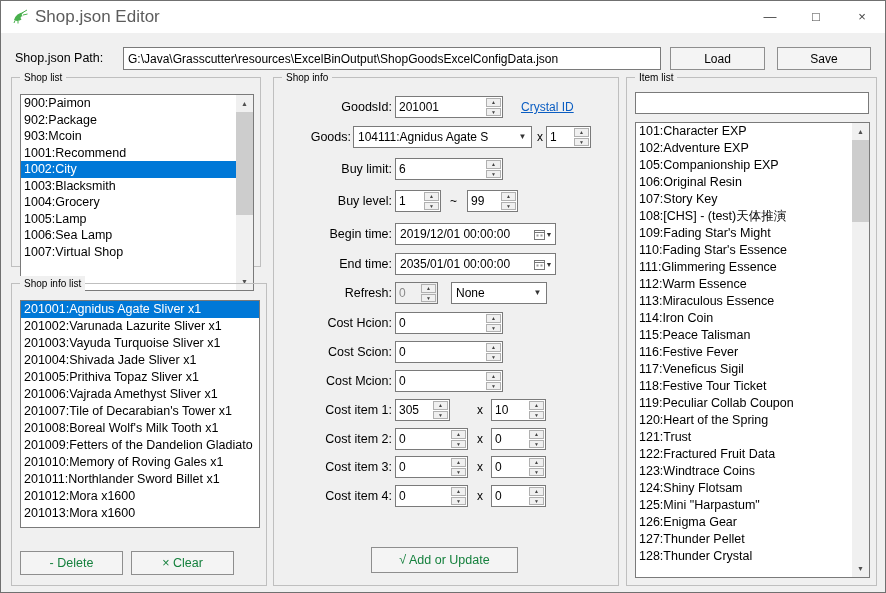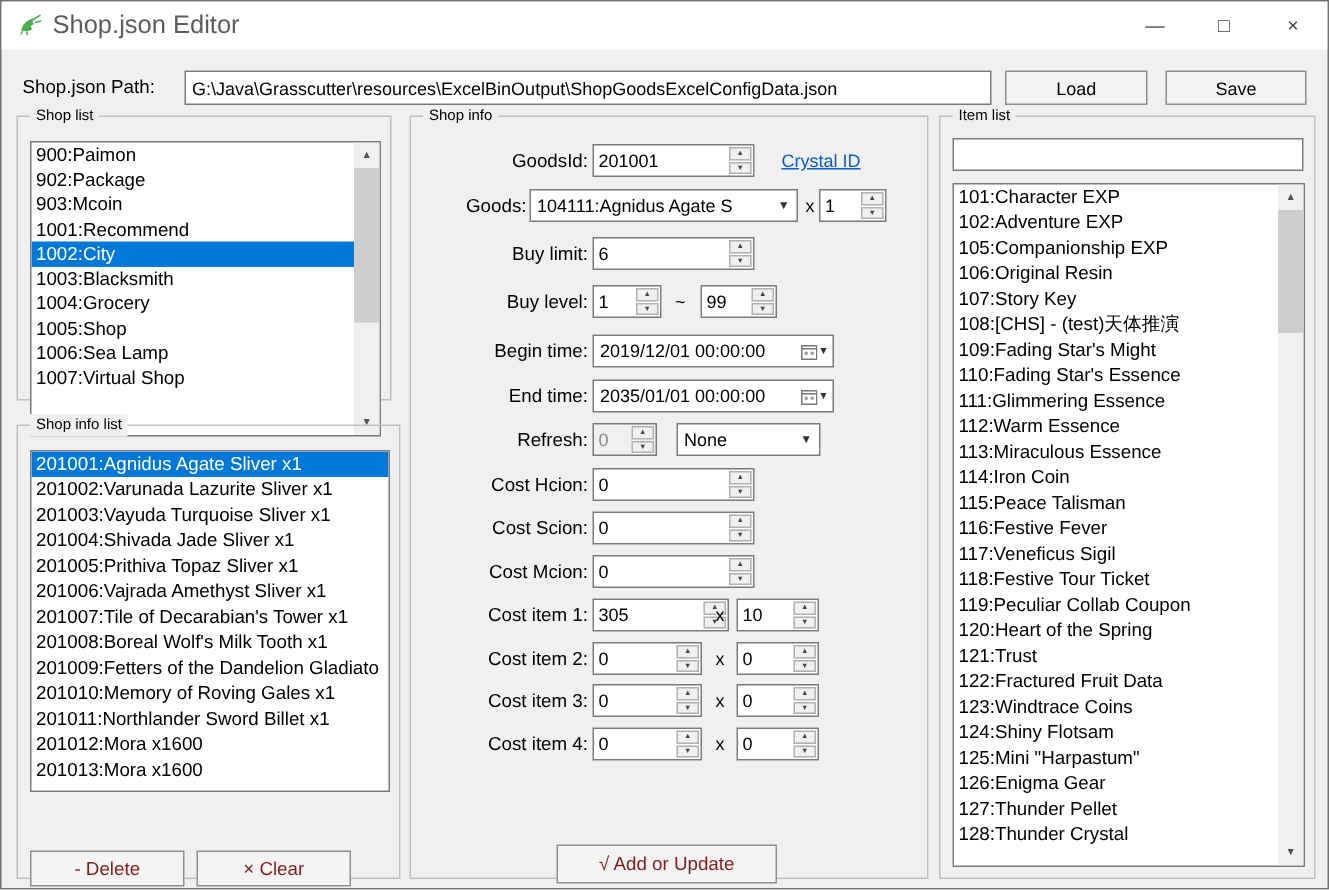--- a/index.html
+++ b/index.html
@@ -112,21 +112,21 @@
     position: absolute; right: 0; top: 0; width: 17px; height: 20px;
     text-align: center; line-height: 20px; font-size: 8px; color: #333;
   }
   .dp-btn {
     position: absolute; right: 0; top: 0; width: 24px; height: 20px;
     display: flex; align-items: center; justify-content: center; gap: 1px;
   }
   .dp-arrow { font-size: 7px; color: #333; }
   .form-btn {
     position: absolute; background: #f4f4f4; border: 1px solid #8e8e8e;
-    font-family: "Liberation Sans", sans-serif; font-size: 12.5px; color: #7f1d1d; margin-top: 16px;
+    font-family: "Liberation Sans", sans-serif; font-size: 12.5px; color: #15803d;
   }
   [data-name="add-or-update-button"] { left: 97px; top: 469px; width: 147px; height: 26px; }
   [data-name="delete-button"] { left: 8px;  top: 267px; width: 103px; height: 24px; }
   [data-name="clear-button"]  { left: 119px; top: 267px; width: 103px; height: 24px; }
   [data-name="item-search-input"] { position: absolute; left: 8px; top: 14px; width: 234px; height: 22px; }
 </style>
 </head>
 <body>
 
 <div class="window" data-name="app-window">
@@ -158,21 +158,21 @@
         <span class="sb-thumb" data-name="scroll-thumb" style="top:17px;height:103px;"></span>
         <span class="sb-arrow down" data-name="scroll-down-icon">▼</span>
       </div>
     <div class="list-item" data-name="list-item">900:Paimon</div>
         <div class="list-item" data-name="list-item">902:Package</div>
         <div class="list-item" data-name="list-item">903:Mcoin</div>
         <div class="list-item" data-name="list-item">1001:Recommend</div>
         <div class="list-item selected" data-name="list-item">1002:City</div>
         <div class="list-item" data-name="list-item">1003:Blacksmith</div>
         <div class="list-item" data-name="list-item">1004:Grocery</div>
-        <div class="list-item" data-name="list-item">1005:Shop</div>
+        <div class="list-item" data-name="list-item">1005:Lamp</div>
         <div class="list-item" data-name="list-item">1006:Sea Lamp</div>
         <div class="list-item" data-name="list-item">1007:Virtual Shop</div>
       </div>
   </div>
 
   <div class="groupbox" data-name="shop-info-list-group">
     <span class="legend" data-name="shop-info-list-title">Shop info list</span>
     <div class="listbox" data-name="shop-info-list">
         <div class="list-item selected" data-name="list-item">201001:Agnidus Agate Sliver x1</div>
         <div class="list-item" data-name="list-item">201002:Varunada Lazurite Sliver x1</div>
@@ -307,21 +307,21 @@
     <span class="flabel" style="top:292px;" data-name="cost-mcion-label">Cost Mcion:</span>
     <div class="spin" style="top:292px;left:121px;width:108px;" data-name="cost-mcion-spinner">
       <span class="spin-val" data-name="cost-mcion-value">0</span>
     <span class="spin-btns" data-name="spinner-buttons">
           <span class="spin-btn" data-name="spin-up-icon">▲</span>
           <span class="spin-btn" data-name="spin-down-icon">▼</span>
         </span>
       </div>
 
     <span class="flabel" style="top:321px;" data-name="cost-item-1-label">Cost item 1:</span>
-    <div class="spin" style="top:321px;left:121px;width:91px;" data-name="cost-item-1-spinner">
+    <div class="spin" style="top:321px;left:121px;width:55px;" data-name="cost-item-1-spinner">
       <span class="spin-val" data-name="cost-item-1-value">305</span>
     <span class="spin-btns" data-name="spinner-buttons">
           <span class="spin-btn" data-name="spin-up-icon">▲</span>
           <span class="spin-btn" data-name="spin-down-icon">▼</span>
         </span>
       </div>
     <span class="xlabel" style="top:321px;left:203px;" data-name="cost-item-1-x-label">x</span>
     <div class="spin" style="top:321px;left:217px;width:55px;" data-name="cost-item-1-count-spinner">
       <span class="spin-val" data-name="cost-item-1-count-value">10</span>
     <span class="spin-btns" data-name="spinner-buttons">

